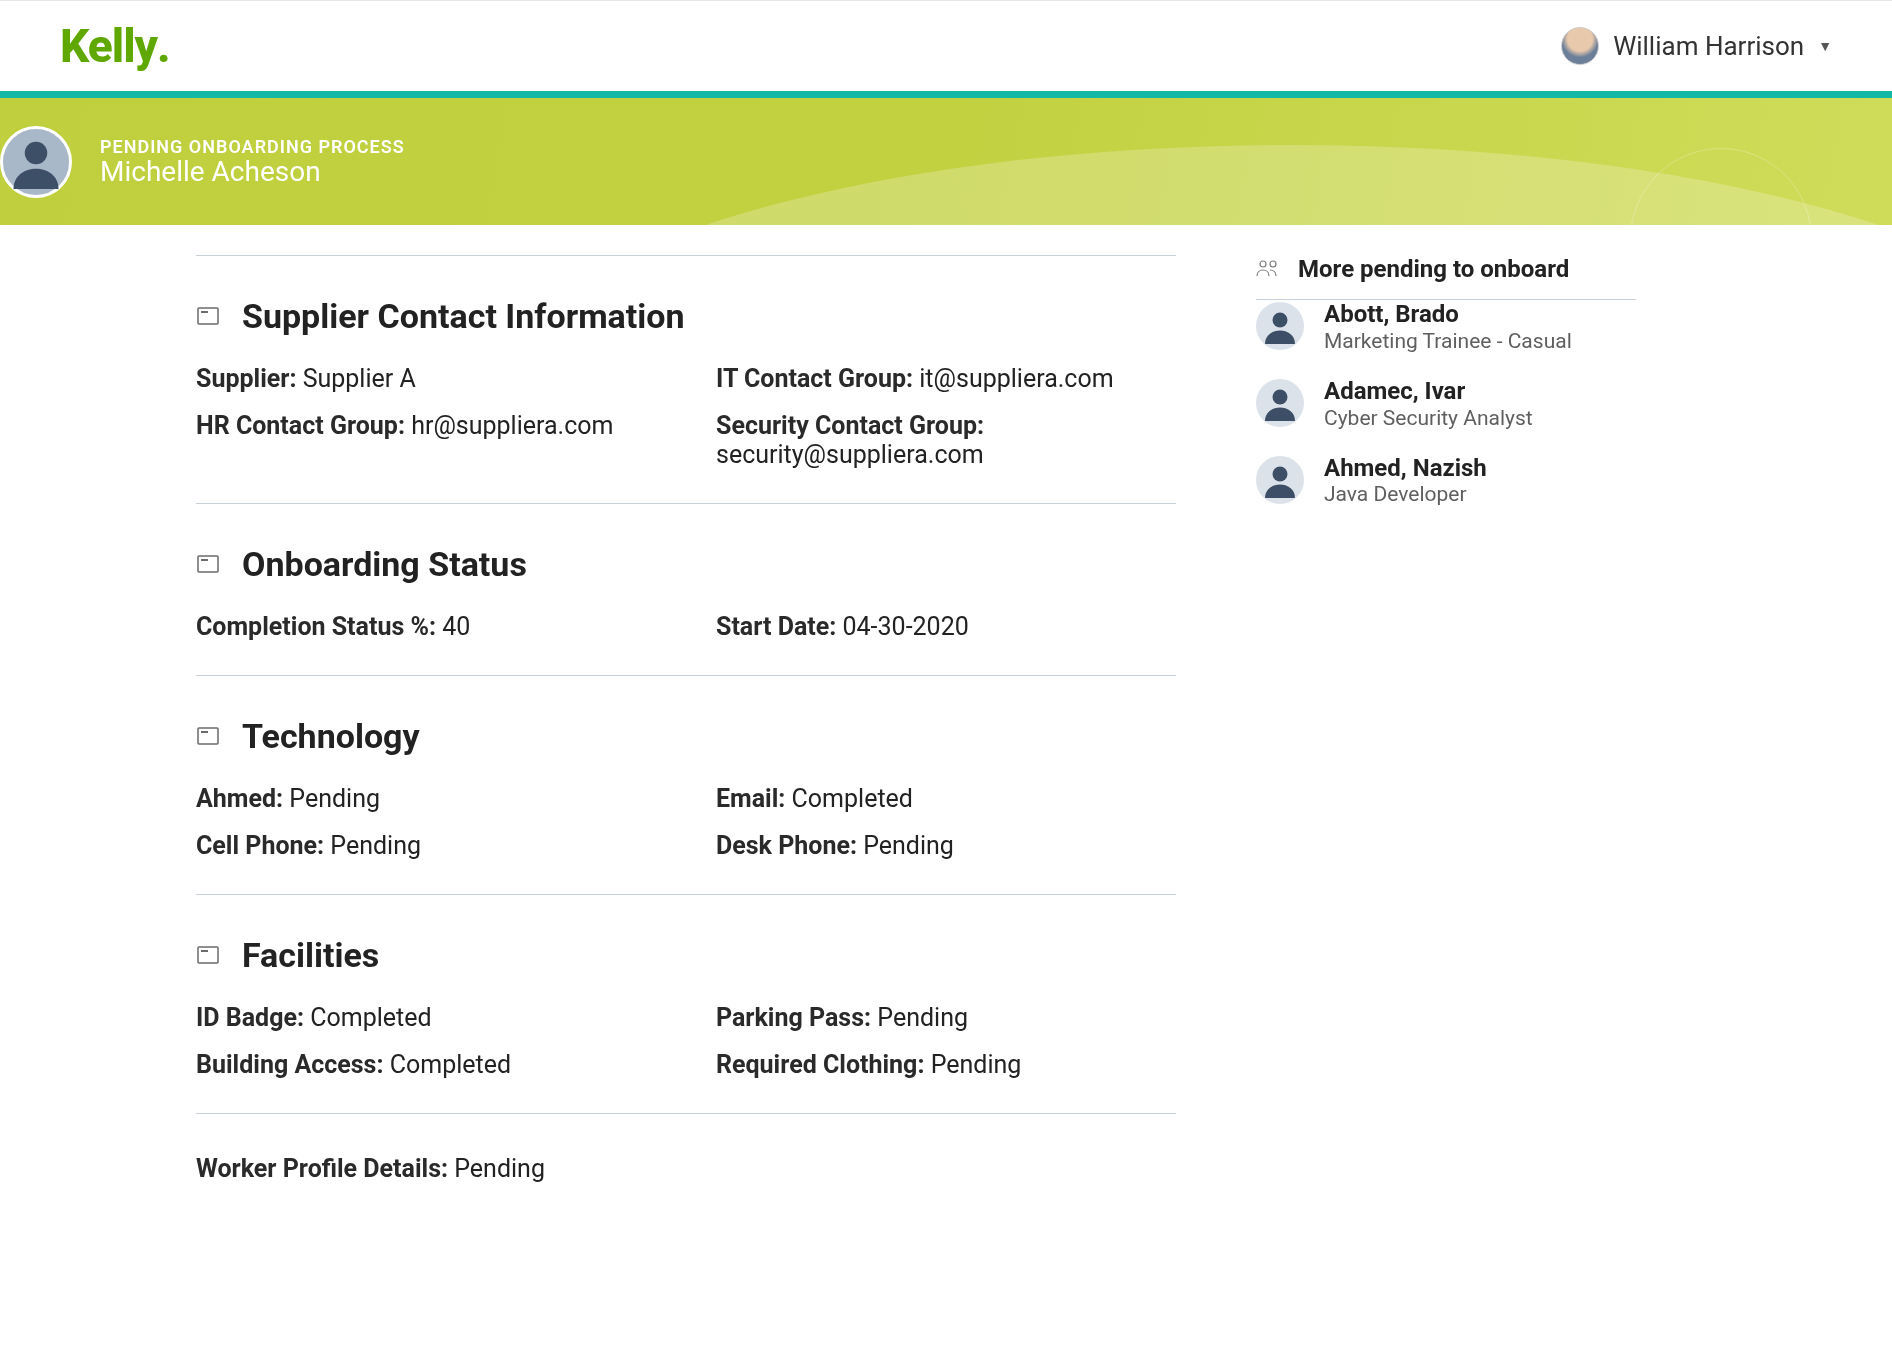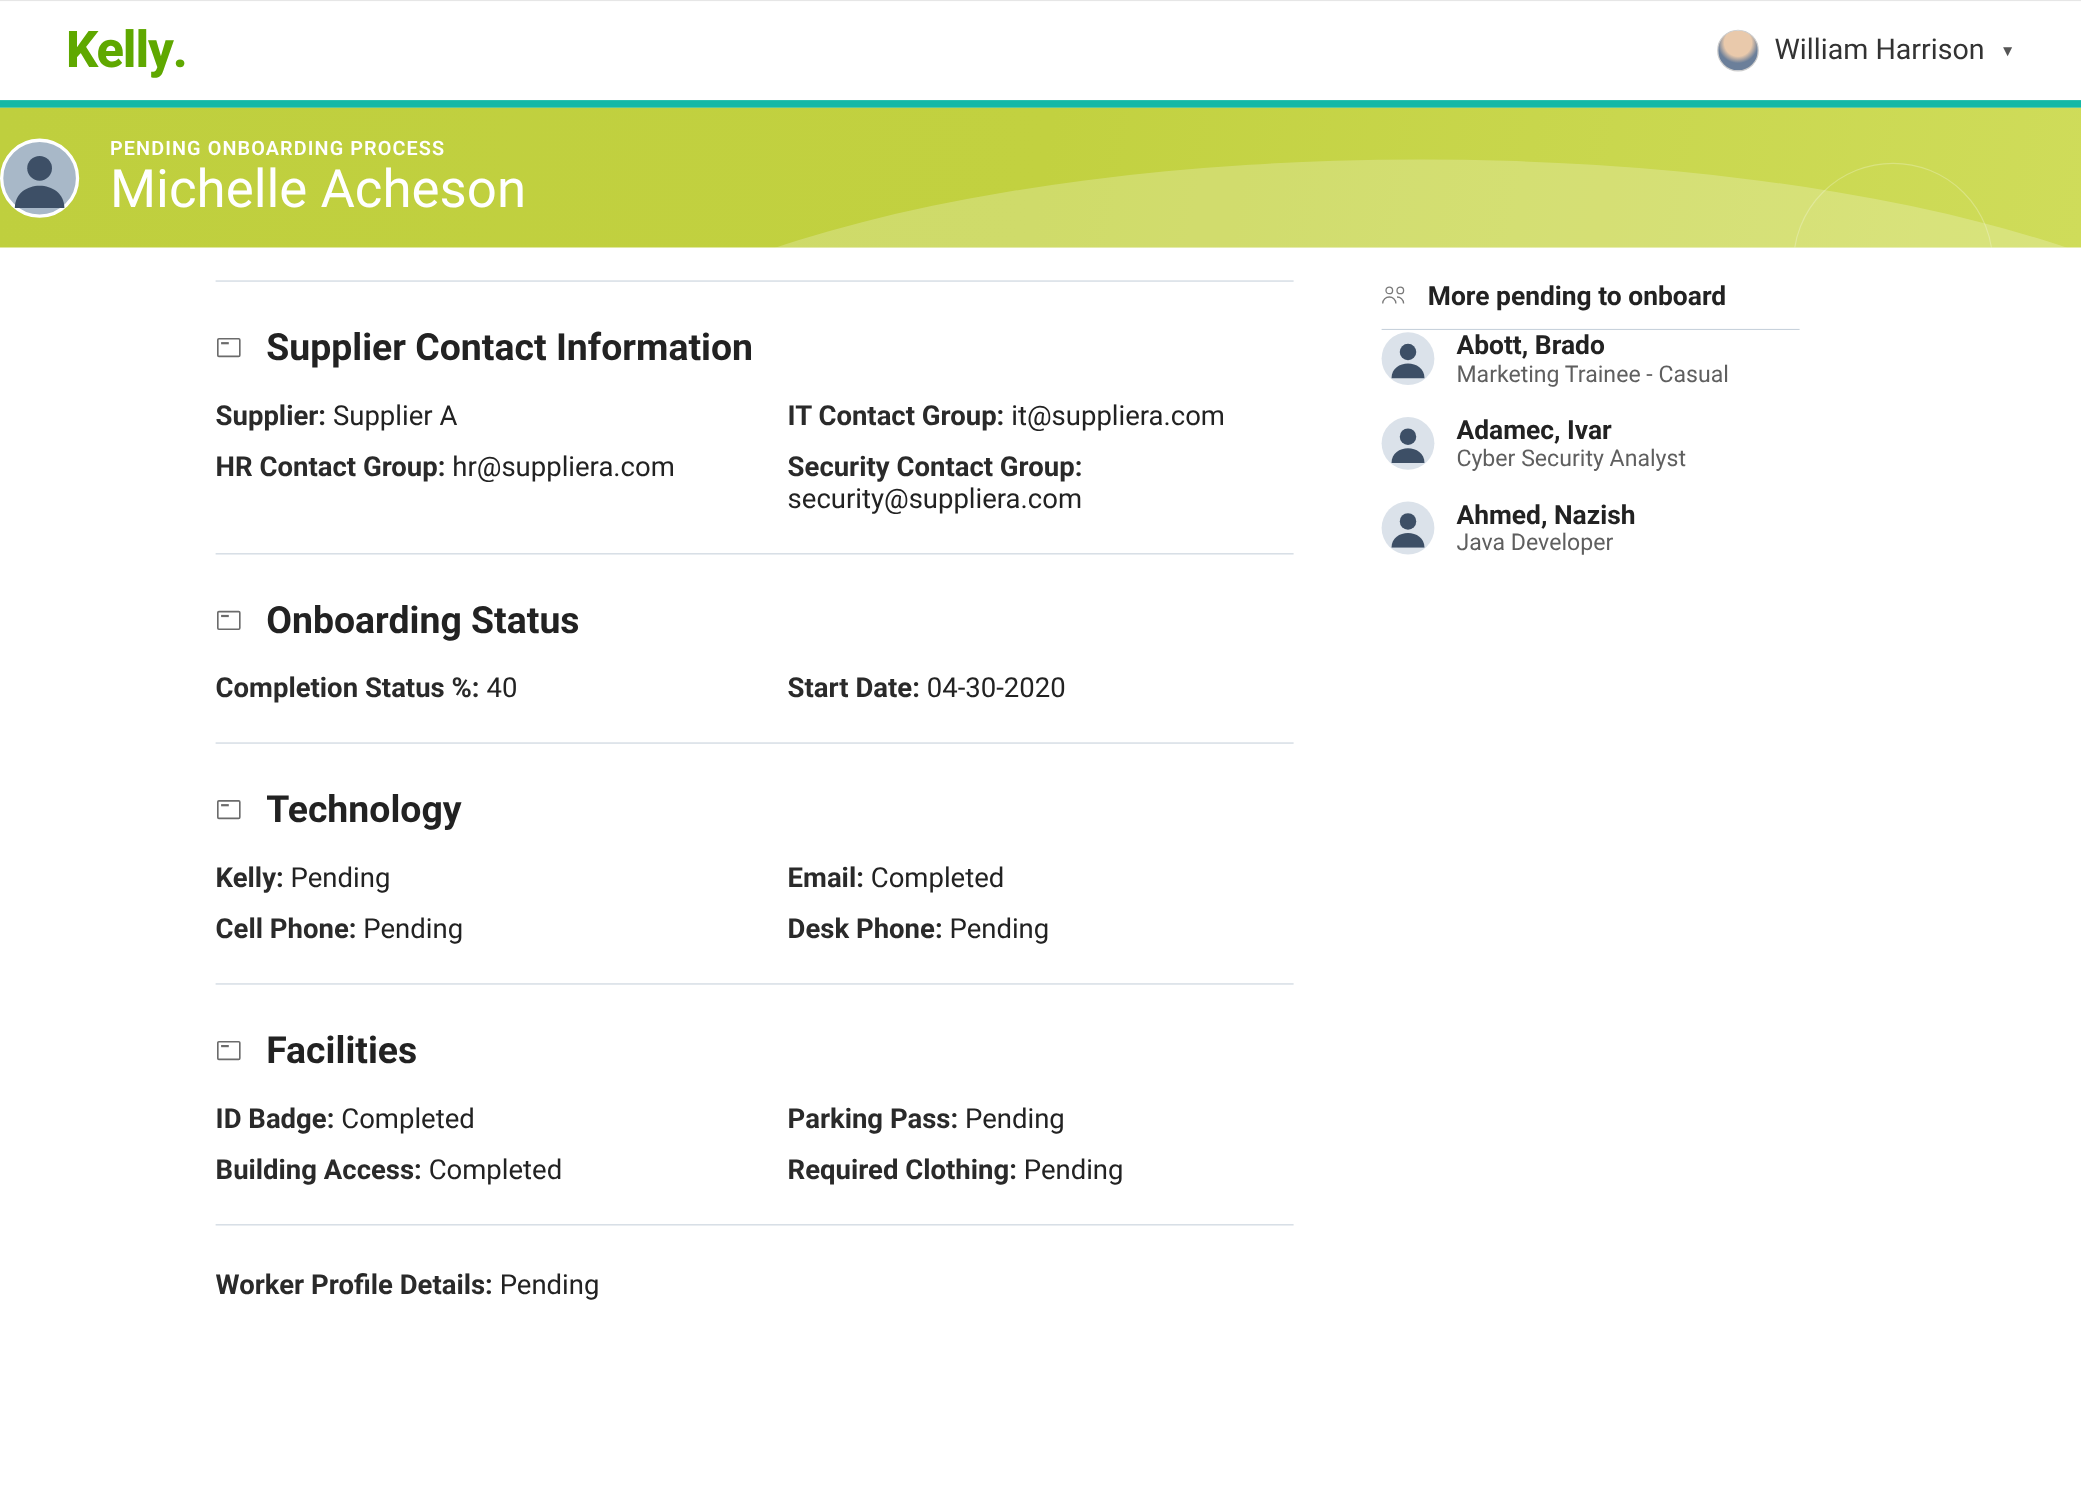--- a/index.html
+++ b/index.html
@@ -98,21 +98,21 @@
     position: relative;
   }
   .hero-avatar svg { width: 54px; height: 54px; }
   .hero-text { color: #fff; }
   .hero-eyebrow {
     font-size: 18px;
     font-weight: 600;
     letter-spacing: 1px;
   }
   .hero-title {
-    font-size: 48px;
+    font-size: 28px;
     font-weight: 400;
     line-height: 1.1;
   }
 
   
   .content {
     display: flex;
     align-items: flex-start;
     padding: 0 0 60px 0;
     gap: 80px;
@@ -238,21 +238,21 @@
 
       <div class="section">
         <div class="section-head">
           <svg class="section-icon" viewBox="0 0 24 24">
               <rect x="2" y="4" width="20" height="16" rx="1" fill="none" stroke="currentColor" stroke-width="1.5"></rect>
               <rect x="5" y="7" width="7" height="2" fill="currentColor"></rect>
             </svg>
           <div class="section-title">Technology</div>
         </div>
         <div class="fields">
-          <div class="field"><span class="label">Kelly:</span> <span class="value">Pending</span></div>
+          <div class="field"><span class="label">Ahmed:</span> <span class="value">Pending</span></div>
           <div class="field"><span class="label">Email:</span> <span class="value">Completed</span></div>
           <div class="field"><span class="label">Cell Phone:</span> <span class="value">Pending</span></div>
           <div class="field"><span class="label">Desk Phone:</span> <span class="value">Pending</span></div>
         </div>
       </div>
 
       <div class="section">
         <div class="section-head">
           <svg class="section-icon" viewBox="0 0 24 24">
               <rect x="2" y="4" width="20" height="16" rx="1" fill="none" stroke="currentColor" stroke-width="1.5"></rect>

